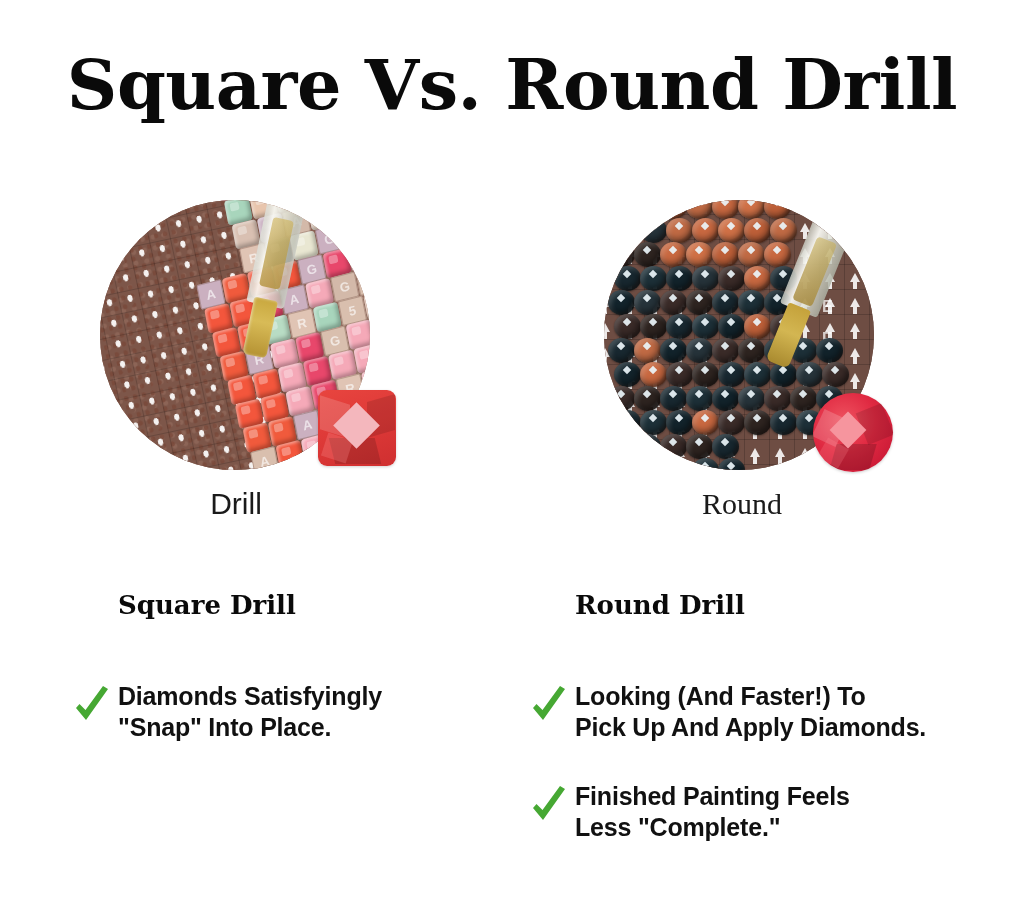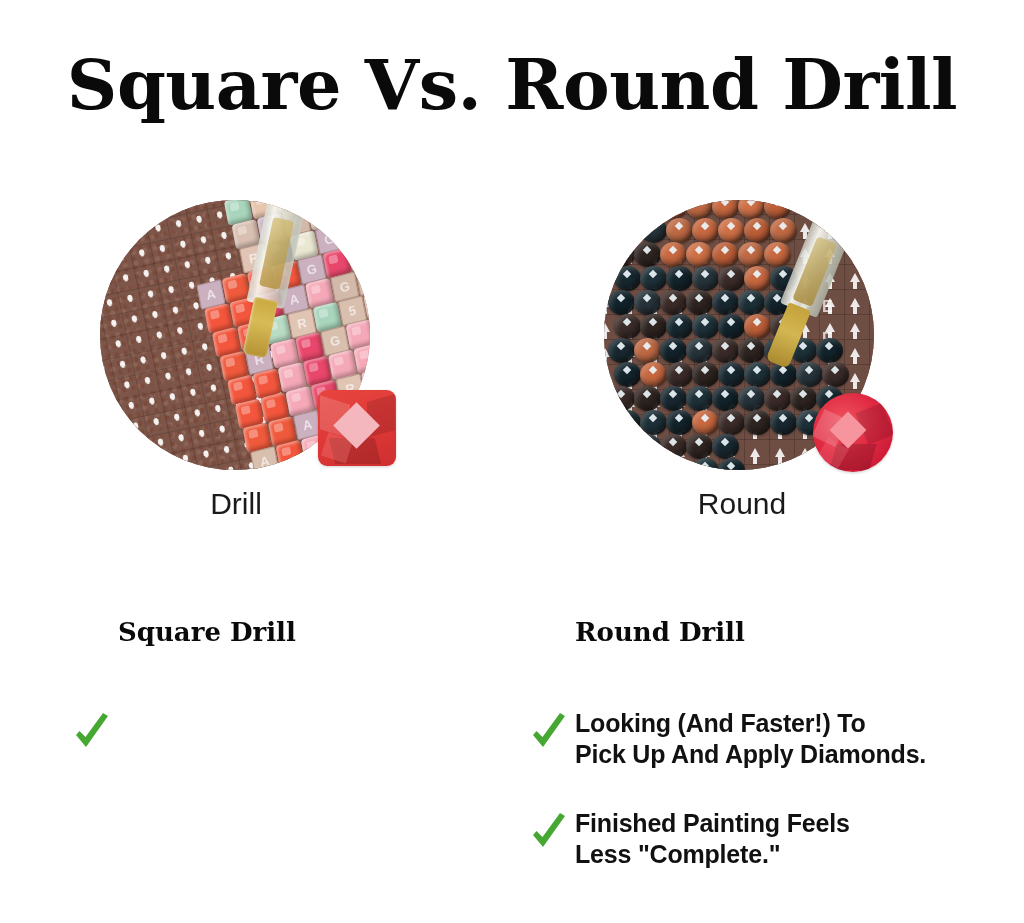--- a/index.html
+++ b/index.html
@@ -298,26 +298,26 @@
     top: 486px;
     width: 300px;
     text-align: center;
     font-family: "Liberation Sans", sans-serif;
     font-weight: 400;
     font-size: 30px;
     line-height: 36px;
     color: #1a1a1a;
   }
   .photo-caption.left  { left: 86px; }
-  .photo-caption.right { left: 592px; }
+  .photo-caption.right { left: 592px; font-family: Liberation Serif, serif; }
 
   
   .columns {
     position: absolute;
-    top: 617px;
+    top: 590px;
     left: 0;
     width: 1024px;
     height: 300px;
   }
   .column {
     position: absolute;
     top: 0;
     width: 480px;
   }
   .column.left  { left: 118px; }
@@ -700,20 +700,22 @@
     <div class="col-heading">Square Drill</div>
     <div class="bullets">
 
 
       <div class="bullet">
         <span class="check-icon">
           <svg viewBox="0 0 36 40" width="36" height="40" aria-hidden="true">
             <path d="M2 22 L12 34 L34 3 L29 0 L11.5 24 L5.5 18 Z" fill="#46A833"></path>
           </svg>
         </span>
+        <span class="bullet-text">Diamonds Satisfyingly
+"Snap" Into Place.</span>
       </div>
 
     </div>
   </div>
 
   <div class="column right">
     <div class="col-heading">Round Drill</div>
     <div class="bullets">
 
       <div class="bullet">

